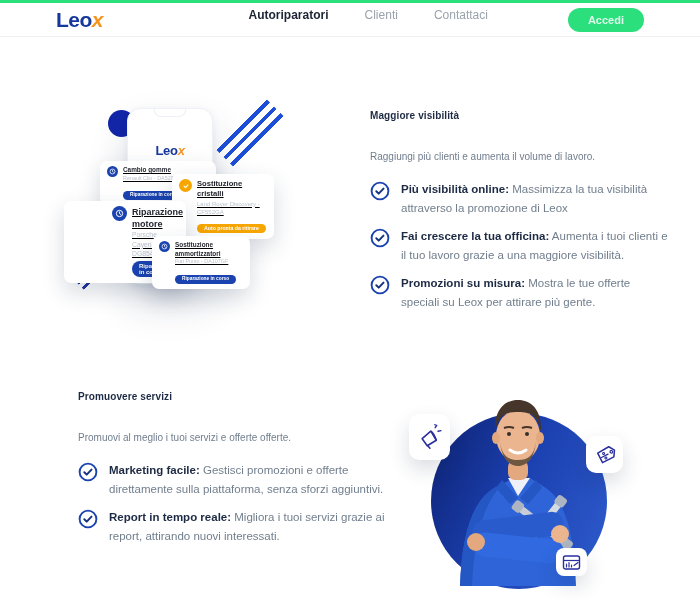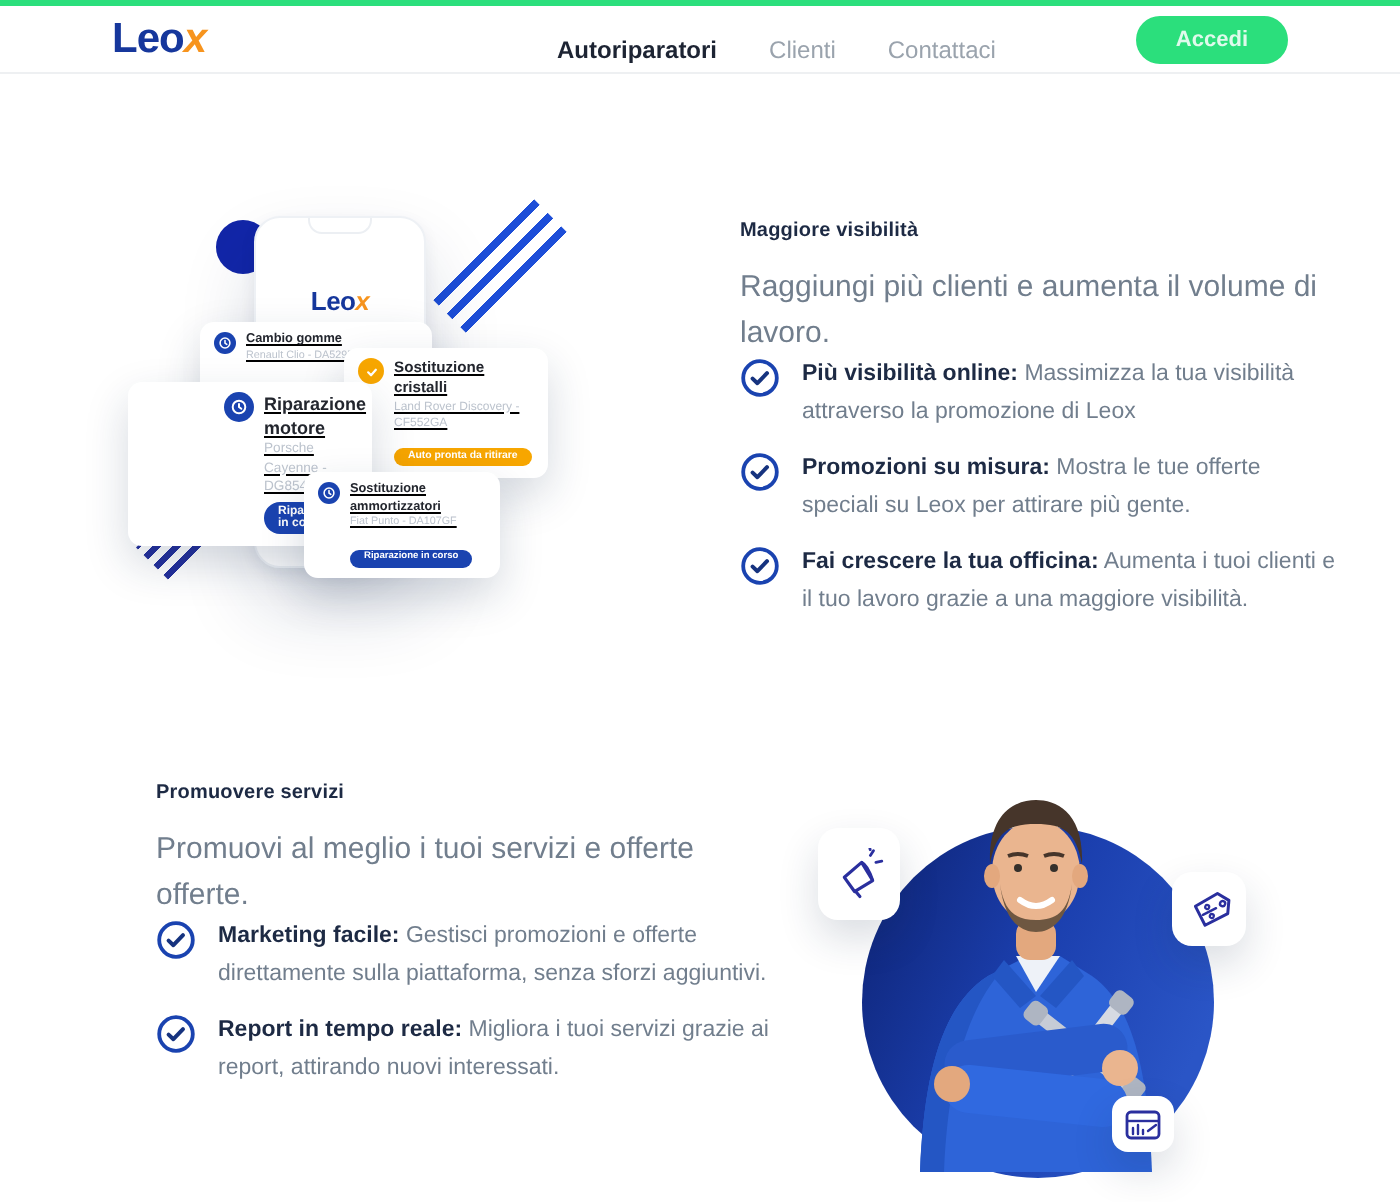--- a/index.html
+++ b/index.html
@@ -7,21 +7,21 @@
     font-family:"Liberation Sans", sans-serif; }
   .page { position:relative; width:700px; height:601px; background:#fff; }
 
   
   .header { position:absolute; left:0; top:0; width:700px; height:37px;
     background:#fff; border-top:3px solid #2BDF7C; border-bottom:1px solid #eef0f2;
     display:flex; align-items:center; padding:0 56px; }
   .logo { font-size:21px; font-weight:800; letter-spacing:-0.5px; cursor:pointer; }
   .logo .leo { color:#16379c; }
   .logo .lx  { color:#f7941e; font-style:italic; }
-  .nav { margin-left:auto; display:flex; align-items:flex-end; gap:26px; font-size:12px; }
+  .nav { margin-left:auto; display:flex; align-items:flex-start; gap:36px; font-size:12px; }
   .nav-link { color:#9aa3ad; cursor:pointer; }
   .nav-link.active { color:#1d2433; font-weight:700; }
   .cta { margin-left:44px; background:#2BDF7C; color:rgba(255,255,255,.85);
     font-size:11px; font-weight:700; padding:6px 20px; border-radius:14px;
     border:none; cursor:pointer; }
 
   
   .ill1 { position:absolute; left:60px; top:90px; width:292px; height:232px; }
   .stripes { position:absolute; clip-path:polygon(0 72%, 72% 0, 100% 28%, 28% 100%); }
   .stripes.tr { left:155px; top:8px; width:70px; height:70px;
@@ -57,28 +57,28 @@
     border-radius:8px; padding:2px 7px; margin-top:2px; line-height:1; }
   .badge.orange { background:#F7A600; }
   .card-sm .t{font-size:6.4px;} .card-sm .s{font-size:5.4px;} .card-sm .badge{font-size:4.8px;}
   .card-sm .ic{width:11px;height:11px;}
   .card-md .t{font-size:7.6px;} .card-md .s{font-size:6px;} .card-md .badge{font-size:5.2px;}
   .card-md .ic{width:13px;height:13px;}
   .card-lg .t{font-size:9px;} .card-lg .s{font-size:6.8px;} .card-lg .badge{font-size:6px;}
   .card-lg .ic{width:15px;height:15px;}
   .mc1 { left:40px; top:71px; width:116px; }
   .mc2 { left:112px; top:84px; width:102px; }
-  .mc3 { left:4px;  top:101px; width:122px;padding-left:48px; }
+  .mc3 { left:4px;  top:111px; width:122px;padding-left:48px; }
   .mc4 { left:92px; top:146px; width:98px; }
 
   
   .hero-text { position:absolute; left:370px; top:110px; width:300px; }
   .h2 { font-size:10px; font-weight:800; color:#1d2a44; letter-spacing:.1px; }
-  .sub { font-size:15px; color:#717e8d; margin-top:12px; line-height:1.5; }
-  .bullets { }
+  .sub { font-size:10px; color:#717e8d; margin-top:28px; line-height:1.5; }
+  .bullets { margin-top:16px; }
   .bullet { display:flex; margin-bottom:9px; }
   .chk { flex:none; width:20px; height:20px; margin-right:11px; margin-top:1px; }
   .btext { font-size:11.5px; color:#717e8d; line-height:1.65; }
   .btext b { color:#1d2a44; font-weight:800; }
 
   
   .promo-text { position:absolute; left:78px; top:391px; width:318px; }
 
   .ill2 { position:absolute; left:400px; top:372px; width:232px; height:229px; }
   .circle2 { position:absolute; left:31px; top:41px; width:176px; height:176px;
@@ -191,30 +191,30 @@
         </span>
         <span class="btext"><b>Più visibilità online:</b><span> Massimizza la tua visibilità attraverso la promozione di Leox</span></span>
       </div>
       <div class="bullet">
         <span class="chk">
           <svg width="20" height="20" viewBox="0 0 20 20" fill="none">
               <circle cx="10" cy="10" r="8.4" stroke="#1a43b0" stroke-width="1.9"></circle>
               <path d="M6.3 10.3l2.4 2.3 4.8-5" stroke="#16337f" stroke-width="2" stroke-linecap="round" stroke-linejoin="round"></path>
             </svg>
         </span>
+        <span class="btext"><b>Fai crescere la tua officina:</b><span> Aumenta i tuoi clienti e il tuo lavoro grazie a una maggiore visibilità.</span></span>
+      </div>
+      <div class="bullet">
+        <span class="chk">
+          <svg width="20" height="20" viewBox="0 0 20 20" fill="none">
+              <circle cx="10" cy="10" r="8.4" stroke="#1a43b0" stroke-width="1.9"></circle>
+              <path d="M6.3 10.3l2.4 2.3 4.8-5" stroke="#16337f" stroke-width="2" stroke-linecap="round" stroke-linejoin="round"></path>
+            </svg>
+        </span>
         <span class="btext"><b>Promozioni su misura:</b><span> Mostra le tue offerte speciali su Leox per attirare più gente.</span></span>
-      </div>
-      <div class="bullet">
-        <span class="chk">
-          <svg width="20" height="20" viewBox="0 0 20 20" fill="none">
-              <circle cx="10" cy="10" r="8.4" stroke="#1a43b0" stroke-width="1.9"></circle>
-              <path d="M6.3 10.3l2.4 2.3 4.8-5" stroke="#16337f" stroke-width="2" stroke-linecap="round" stroke-linejoin="round"></path>
-            </svg>
-        </span>
-        <span class="btext"><b>Fai crescere la tua officina:</b><span> Aumenta i tuoi clienti e il tuo lavoro grazie a una maggiore visibilità.</span></span>
       </div>
     </div>
   </div>
 
   <div class="promo-text">
     <div class="h2">Promuovere servizi</div>
     <div class="sub">Promuovi al meglio i tuoi servizi e offerte offerte.</div>
     <div class="bullets">
       <div class="bullet">
         <span class="chk">

